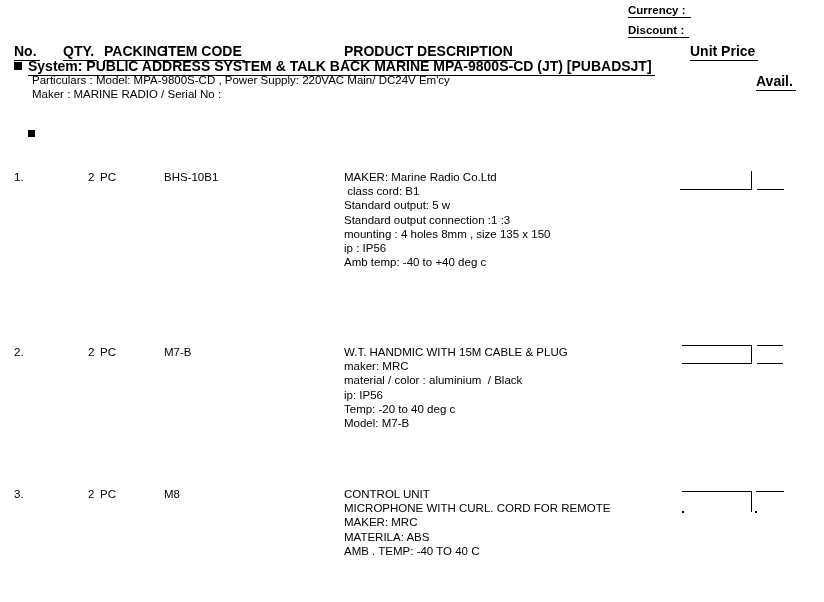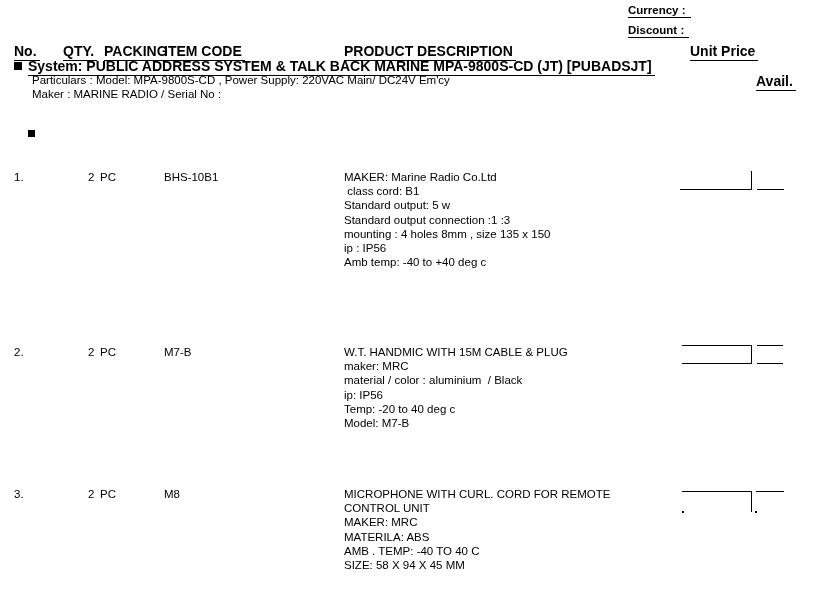--- a/index.html
+++ b/index.html
@@ -108,26 +108,25 @@
     <div class="abs box-open-left" style="left:682px; top:345px; width:69px; height:17px;"></div>
     <div class="abs box-top-bottom" style="left:757px; top:345px; width:26px; height:17px;"></div>
   </div>
 
   <div>
     <span class="item-cell" style="left:14px; top:488px;">3.</span>
     <span class="item-cell" style="left:88px; top:488px;">2</span>
     <span class="item-cell" style="left:100px; top:488px;">PC</span>
     <span class="item-cell" style="left:164px; top:488px;">M8</span>
     <div class="desc" style="top:487px;">
+      <div>CONTROL UNIT</div>
       <div>MICROPHONE WITH CURL. CORD FOR REMOTE</div>
-      <div>CONTROL UNIT</div>
       <div>MAKER: MRC</div>
       <div>MATERILA: ABS</div>
       <div>AMB . TEMP: -40 TO 40 C</div>
-      <div>SIZE: 58 X 94 X 45 MM</div>
     </div>
     <div class="abs ln-bottom" style="left:682px; top:491px; width:69px;"></div>
     <div class="abs ln-vert" style="left:751px; top:491px; height:21px;"></div>
     <div class="abs ln-bottom" style="left:756px; top:491px; width:28px;"></div>
     <div class="abs dot" style="left:682px; top:511px;"></div>
     <div class="abs dot" style="left:755px; top:511px;"></div>
   </div>
 
 </div>
 

